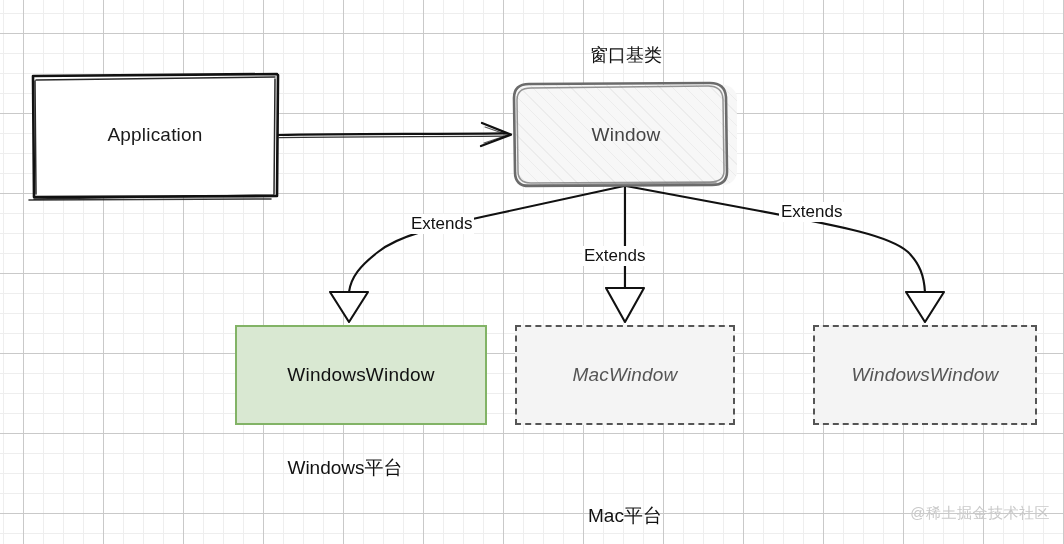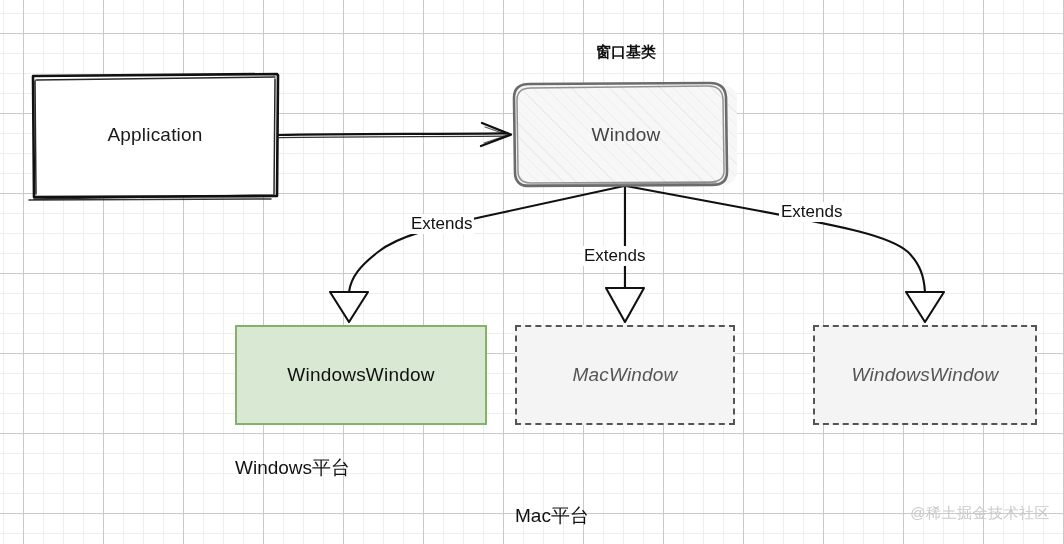--- a/index.html
+++ b/index.html
@@ -90,37 +90,36 @@
     border: 2px dashed #555555;
   }
   .node-dashed .node-label { color: #555555; font-style: italic; }
   #node-macwindow { left: 515px; top: 325px; width: 220px; height: 100px; }
   #node-androidwindow { left: 813px; top: 325px; width: 224px; height: 100px; }
 
   .caption {
     position: absolute;
     font-size: 19px;
     color: #111111;
-    text-align: left;
+    text-align: center;
     white-space: nowrap;
   }
   #caption-windows  { left: 235px; top: 455px; width: 220px; }
   #caption-mac      { left: 515px; top: 455px; width: 220px; margin-top: 48px; }
   #caption-android  { left: 813px; top: 455px; width: 224px; }
 
   #title-window-base {
     position: absolute;
     left: 515px;
     top: 43px;
     width: 222px;
     text-align: center;
-    font-size: 15px;
+    font-size: 18px;
     color: #111111;
     white-space: nowrap;
-    font-weight: bold;
   }
 
   .edge-label {
     position: absolute;
     font-size: 17px;
     color: #111111;
     background: #ffffff;
     padding: 0 2px;
     white-space: nowrap;
   }

